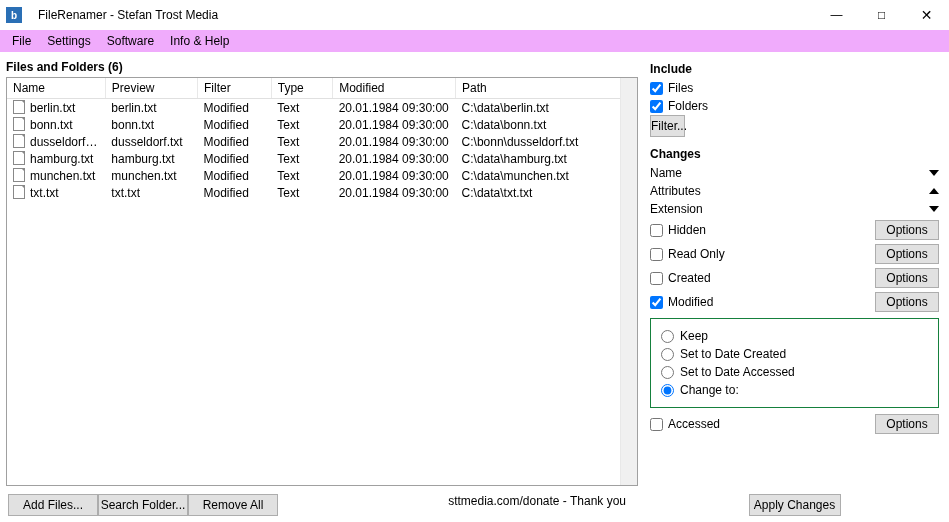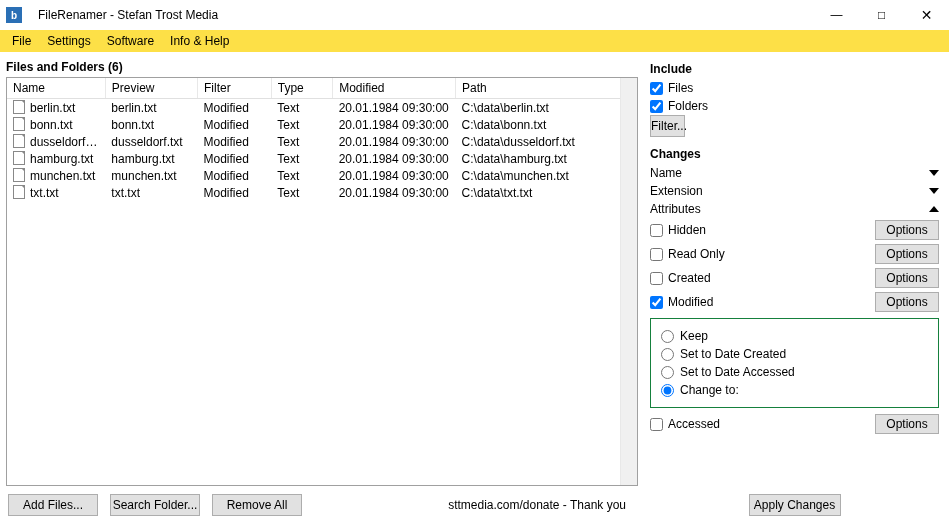--- a/index.html
+++ b/index.html
@@ -5,38 +5,38 @@
 * { box-sizing: border-box; font-family: "Segoe UI", Tahoma, sans-serif; font-size: 12px; }
 html, body { margin: 0; padding: 0; width: 949px; height: 522px; background: #fff; color: #000; overflow: hidden; }
 
 .titlebar { height: 30px; display: flex; align-items: center; padding-left: 6px; background: #fff; position: relative; }
 .titlebar .appicon { width: 16px; height: 16px; background: #2a6fb5; display: inline-flex; align-items: center; justify-content: center; color: #fff; font-weight: bold; font-size: 10px; }
 .titlebar .title { margin-left: 16px; font-size: 12px; }
 .winbtns { position: absolute; right: 0; top: 0; display: flex; height: 30px; }
 .winbtn { width: 45px; height: 30px; display: flex; align-items: center; justify-content: center; font-size: 12px; }
 .winbtn.close { font-size: 14px; }
 
-.menubar { height: 22px; display: flex; align-items: center; padding: 0 4px; background: #fde047; }
+.menubar { height: 22px; display: flex; align-items: center; padding: 0 4px; background: #f0abfc; }
 .menubar span { padding: 0 8px; cursor: default; }
 
 .content { display: flex; height: calc(522px - 30px - 22px); }
 .left { flex: 1; padding: 4px 6px 6px 6px; position: relative; display: flex; flex-direction: column; }
 .right { width: 305px; padding: 6px 10px 6px 6px; display: flex; flex-direction: column; }
 
 .section-title { font-weight: bold; margin: 4px 0 3px 0; }
 
 .table-wrap { flex: 1; border: 1px solid #a0a0a0; border-right: none; background: #fff; margin-bottom: 4px; position: relative; overflow: hidden; }
 .table-wrap::after { content:""; position:absolute; top:0; right:0; bottom:0; width:16px; background:#f0f0f0; border-left:1px solid #e8e8e8; border-right:1px solid #a0a0a0; }
 table { border-collapse: collapse; width: calc(100% - 16px); table-layout: fixed; }
 thead th { text-align: left; font-weight: normal; padding: 3px 6px; border-bottom: 1px solid #e0e0e0; border-right: 1px solid #e8e8e8; background: #fff; white-space: nowrap; overflow: hidden; }
 tbody td { padding: 1px 6px; white-space: nowrap; overflow: hidden; text-overflow: ellipsis; }
 .fileicon { width: 12px; height: 14px; display: inline-block; border: 1px solid #888; background: #fff; margin-right: 5px; vertical-align: -2px; position: relative; }
 .fileicon::before { content:""; position:absolute; right:-1px; top:-1px; width:0; height:0; border-left:4px solid transparent; border-top:4px solid #888; }
 
-.bottombtns { display: flex; gap: 12px; padding: 4px 2px 0 2px; align-items: center; }
+.bottombtns { display: flex; gap: 0; padding: 4px 2px 0 2px; }
 .btn { background: #e1e1e1; border: 1px solid #adadad; padding: 3px 0; text-align: center; cursor: default; white-space: nowrap; }
 .btn.sm { width: 90px; }
 .footer-msg { margin-left: auto; margin-right: 10px; color: #000; }
 
 .check { display: flex; align-items: center; margin: 2px 0; }
 .check input { margin: 0 5px 0 0; width: 13px; height: 13px; }
 .row { display: flex; align-items: center; justify-content: space-between; margin: 2px 0; }
 .row .btn { width: 64px; font-size: 12px; padding: 2px 0; }
 .tri-down { display:inline-block; width:0; height:0; border-left:5px solid transparent; border-right:5px solid transparent; border-top:6px solid #000; margin-left:auto; }
 .tri-up { display:inline-block; width:0; height:0; border-left:5px solid transparent; border-right:5px solid transparent; border-bottom:6px solid #000; margin-left:auto; }
@@ -110,21 +110,21 @@
               <td>Text</td>
               <td>20.01.1984 09:30:00</td>
               <td>C:\data\bonn.txt</td>
             </tr>
             <tr>
               <td><span class="fileicon"></span>dusseldorf.txt</td>
               <td>dusseldorf.txt</td>
               <td>Modified</td>
               <td>Text</td>
               <td>20.01.1984 09:30:00</td>
-              <td>C:\data\dusseldorf.txt</td>
+              <td>C:\bonn\dusseldorf.txt</td>
             </tr>
             <tr>
               <td><span class="fileicon"></span>hamburg.txt</td>
               <td>hamburg.txt</td>
               <td>Modified</td>
               <td>Text</td>
               <td>20.01.1984 09:30:00</td>
               <td>C:\data\hamburg.txt</td>
             </tr>
             <tr>
@@ -167,27 +167,27 @@
     <div>
         <div class="btn" style="width:35px">Filter...</div>
       </div>
 
     <div class="section-title" style="margin-top:10px">Changes</div>
     <div class="row">
         <span>Name</span>
         <span class="tri-down"></span>
       </div>
     <div class="row">
+        <span>Attributes</span>
+        <span class="tri-up"></span>
+      </div>
+    <div class="row">
         <span>Extension</span>
         <span class="tri-down"></span>
       </div>
-    <div class="row">
-        <span>Attributes</span>
-        <span class="tri-up"></span>
-      </div>
 
     <div class="row">
         <label class="check">
           <input type="checkbox" style="">
           <span>Hidden</span>
         </label>
         <div class="btn">Options</div>
       </div>
     <div class="row">
         <label class="check">

